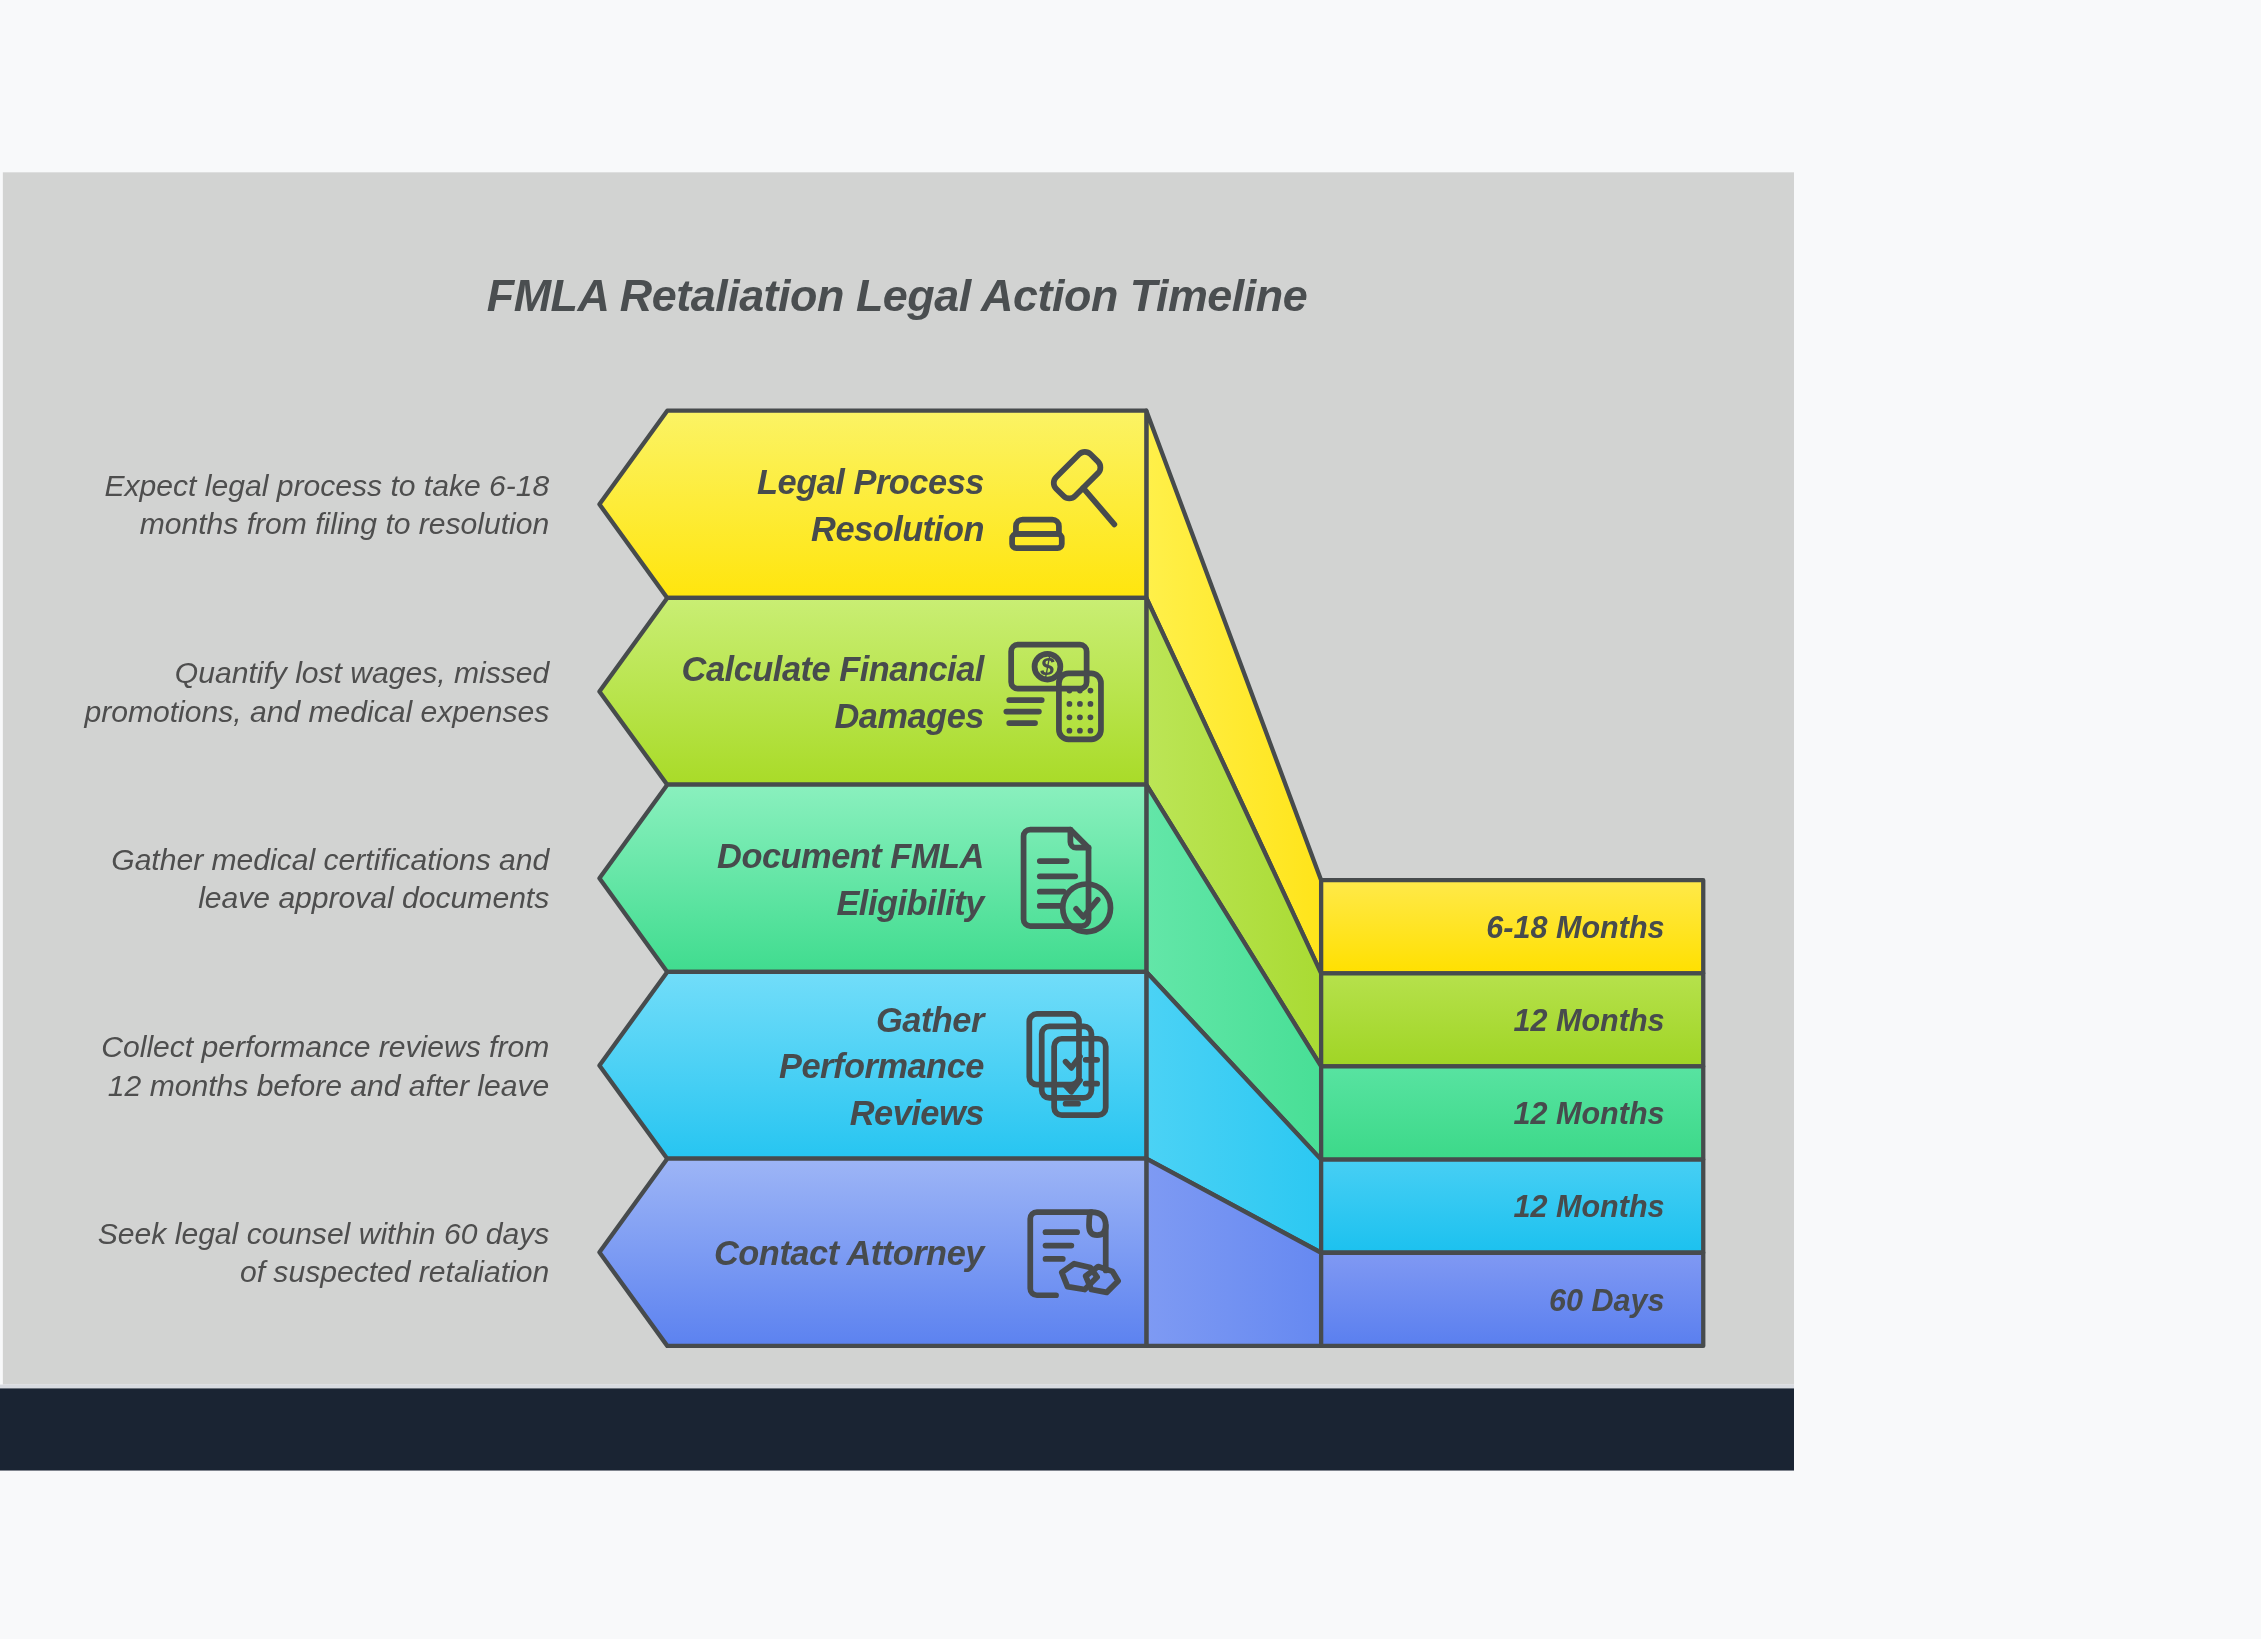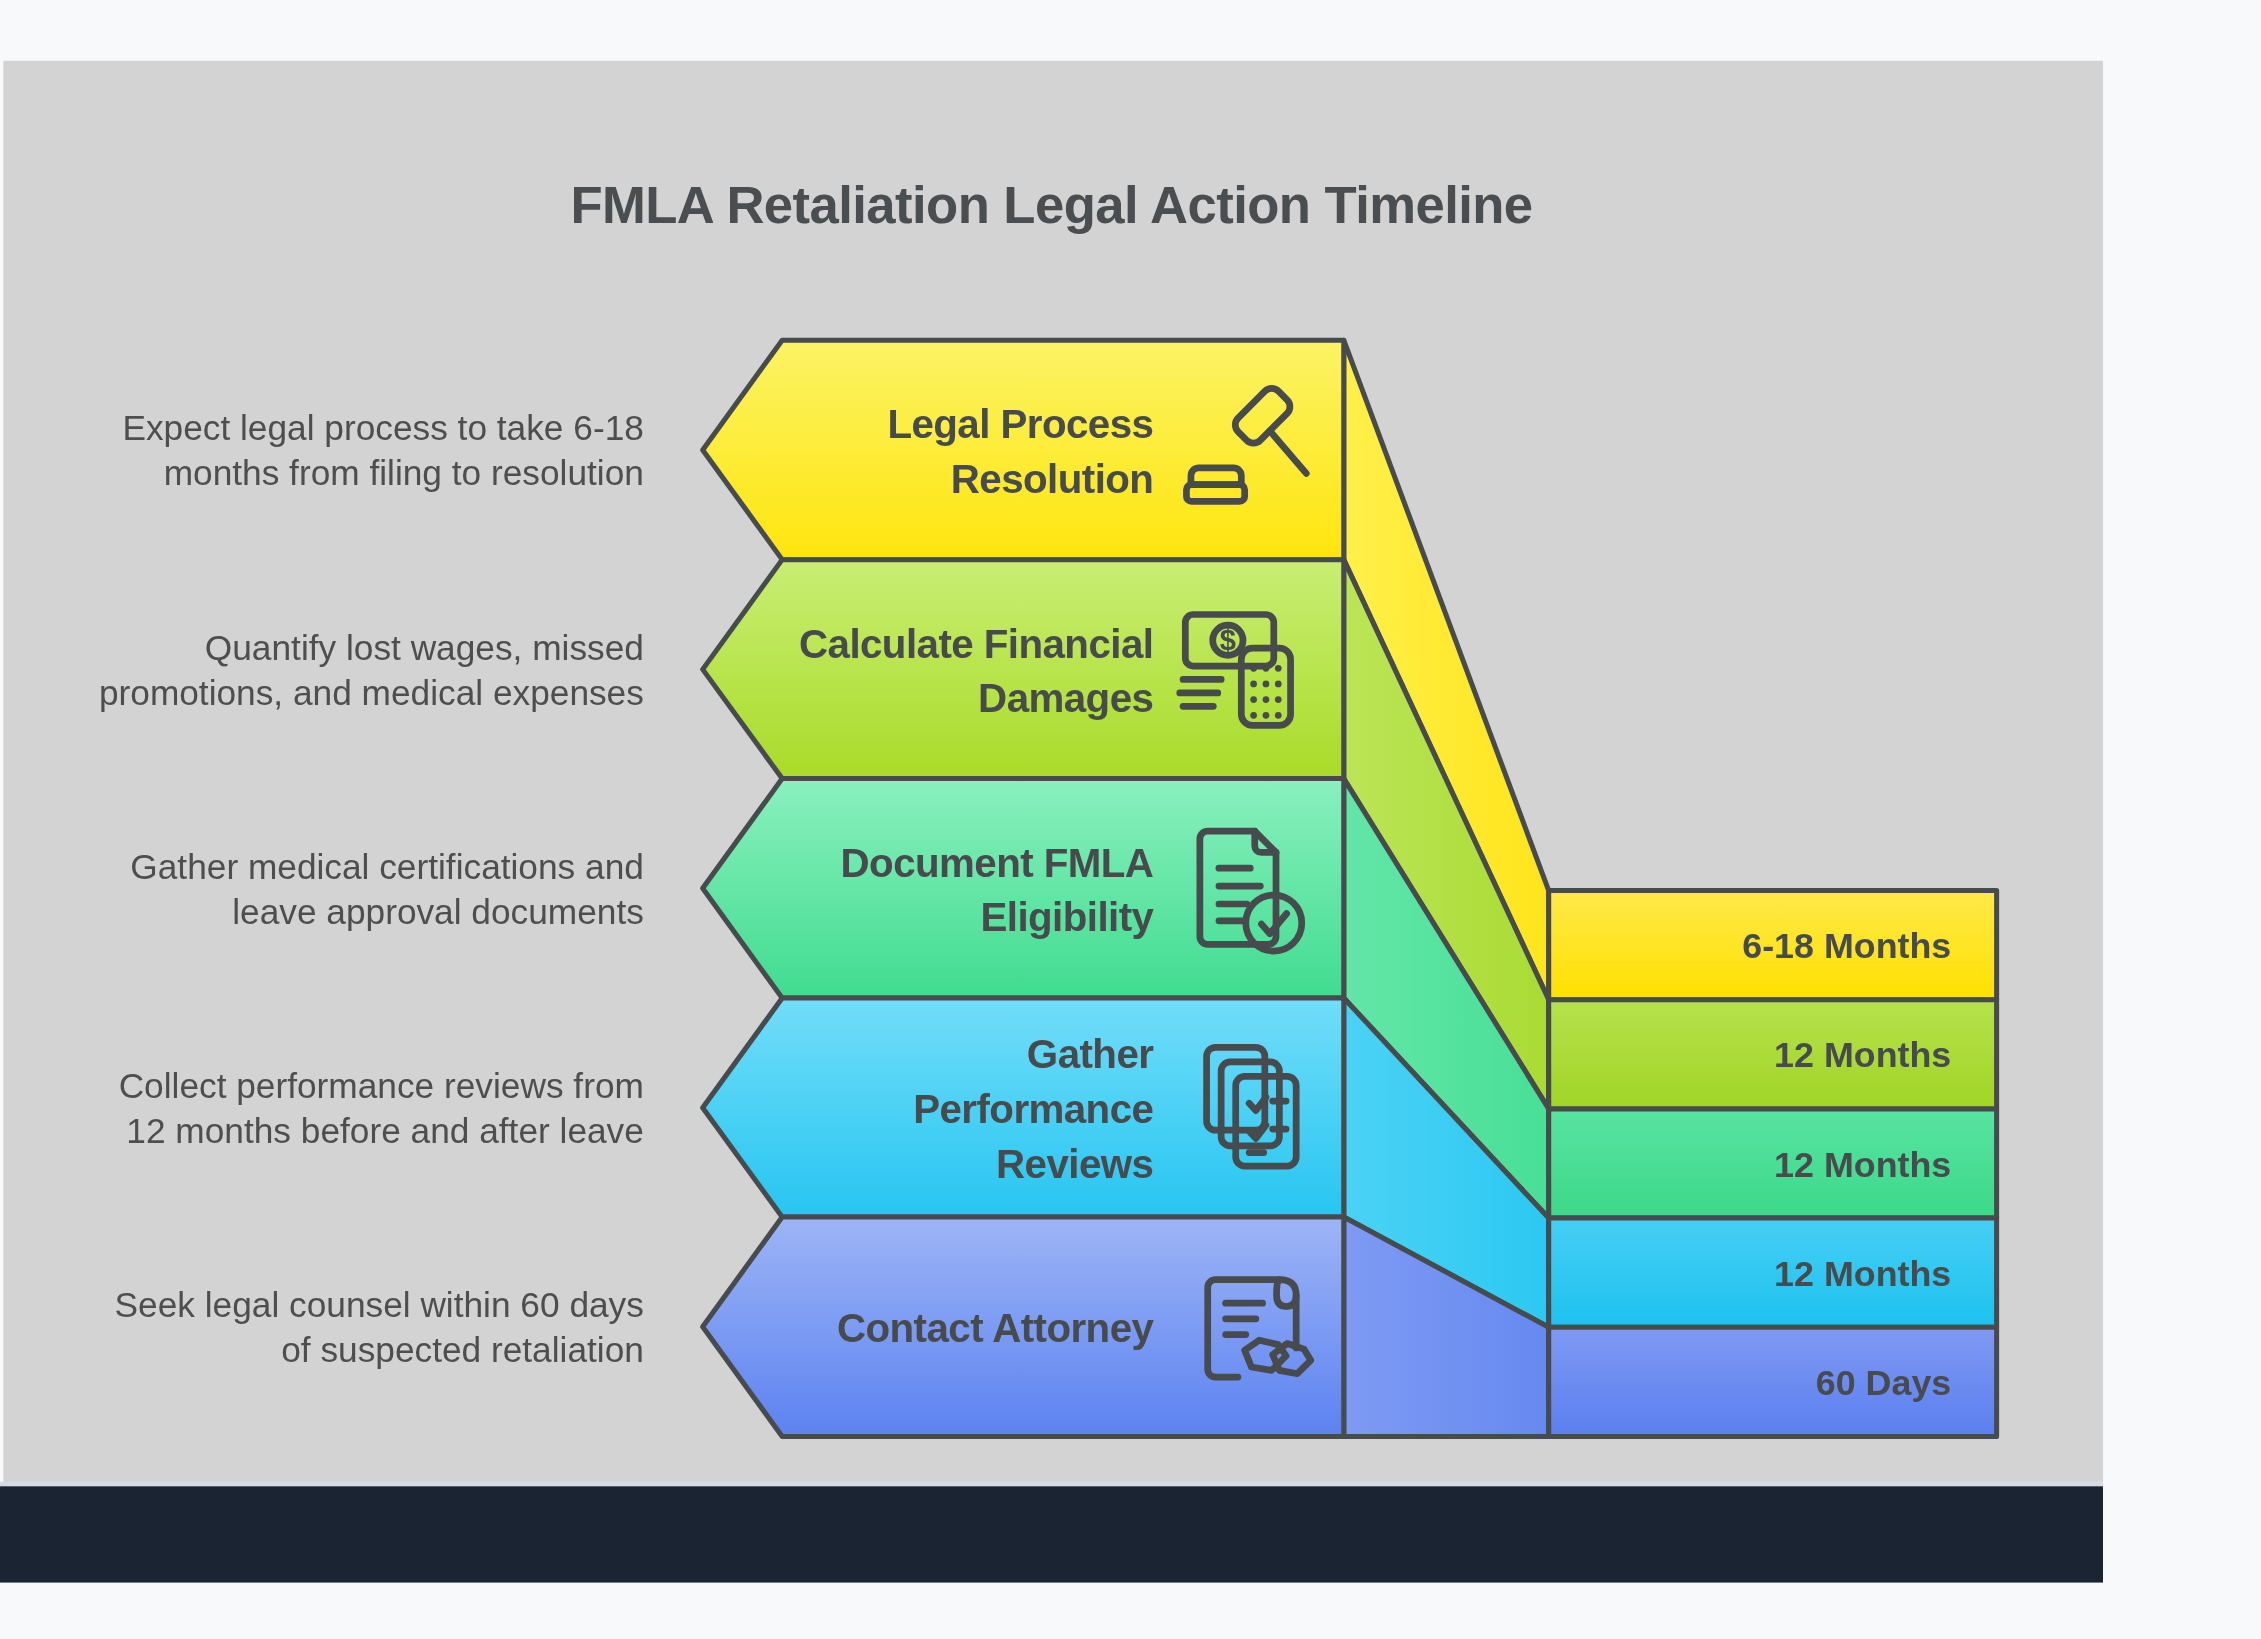--- a/index.html
+++ b/index.html
@@ -1,16 +1,16 @@
 <!DOCTYPE html>
 <html style="font-size:9.6px"><head>
 <meta charset="utf-8">
 <style>
   html,body{margin:0;padding:0;background:#f8f9fa;}
-  #stage{position:relative;width:2103px;height:1640px;font-family:"Liberation Sans",sans-serif;}
+  #stage{position:relative;width:1794px;height:1640px;font-family:"Liberation Sans",sans-serif;font-style:italic;}
   svg{display:block;width:100%;height:100%;}
   text{font-family:"Liberation Sans",sans-serif;}
   .ttl{font-size:94px;font-weight:700;fill:#4a4e50;letter-spacing:-1px;}
   .lbl{font-size:72px;font-weight:700;fill:#474b4d;letter-spacing:-1px;}
   .desc{font-size:63px;font-weight:400;fill:#4e4e4e;}
   .dur{font-size:64px;font-weight:700;fill:#474b4d;}
   .shape{stroke:#474b4d;stroke-width:9;stroke-linejoin:round;}
   .ic{stroke:#474b4d;stroke-width:12;fill:none;stroke-linecap:round;stroke-linejoin:round;}
   .icd{fill:#474b4d;stroke:none;}
   .ictxt{font-size:52px;font-weight:700;fill:#474b4d;}

